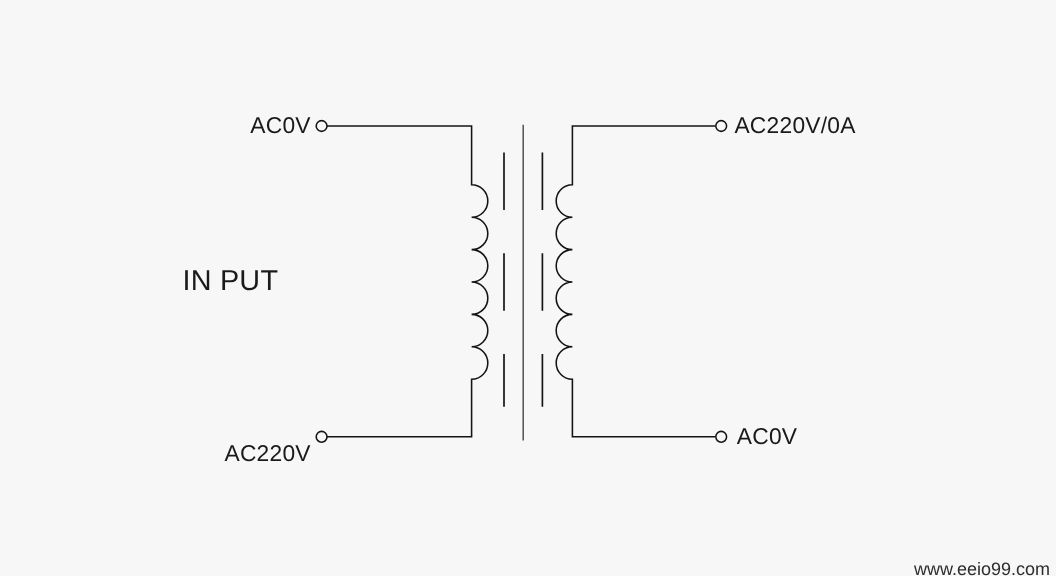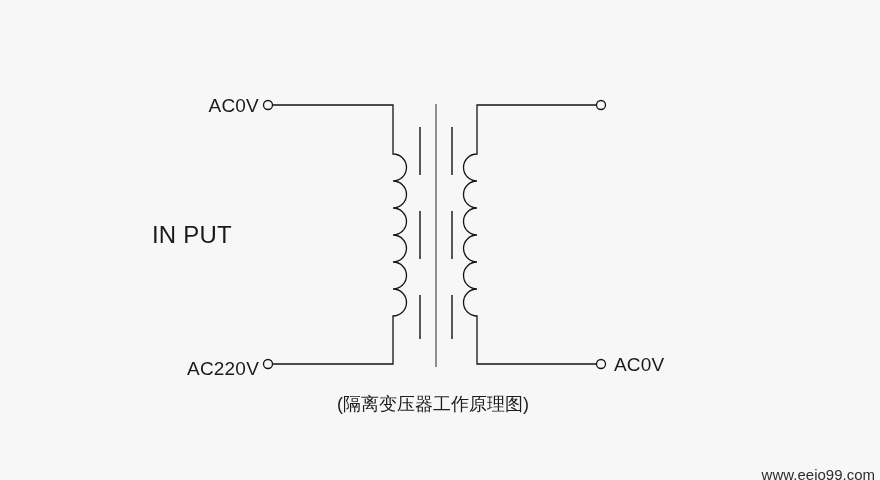--- a/index.html
+++ b/index.html
@@ -90,24 +90,24 @@
     <line x1="452" y1="115" x2="452" y2="327" stroke="#141414" stroke-width="1.4" stroke-dasharray="48 36"></line>
 
     <circle cx="268" cy="93" r="4.5" fill="#f7f7f7" stroke="#141414" stroke-width="1.3"></circle>
     <circle cx="268" cy="352" r="4.5" fill="#f7f7f7" stroke="#141414" stroke-width="1.3"></circle>
     <circle cx="601" cy="93" r="4.5" fill="#f7f7f7" stroke="#141414" stroke-width="1.3"></circle>
     <circle cx="601" cy="352" r="4.5" fill="#f7f7f7" stroke="#141414" stroke-width="1.3"></circle>
   </svg>
 
   <div class="lbl lbl-right-align" style="width:259px; top:84px;">AC0V</div>
 
-  <div class="lbl lbl-right-align" style="width:259px; top:347px;">AC220V</div>
+  <div class="lbl lbl-right-align" style="width:259px; top:357px;">AC220V</div>
 
+  <div class="lbl" style="left:612px; top:84px;">AC220V/0A</div>
 
   <div class="lbl" style="left:614px; top:343px;">AC0V</div>
 
   <div class="lbl side-lbl" style="left:152px; top:213px;">IN PUT</div>
 
 
-  <div class="caption">(隔离变压器工作原理图)</div>
 
   <div class="watermark">www.eeio99.com</div>
 </div>
 
 </body></html>

